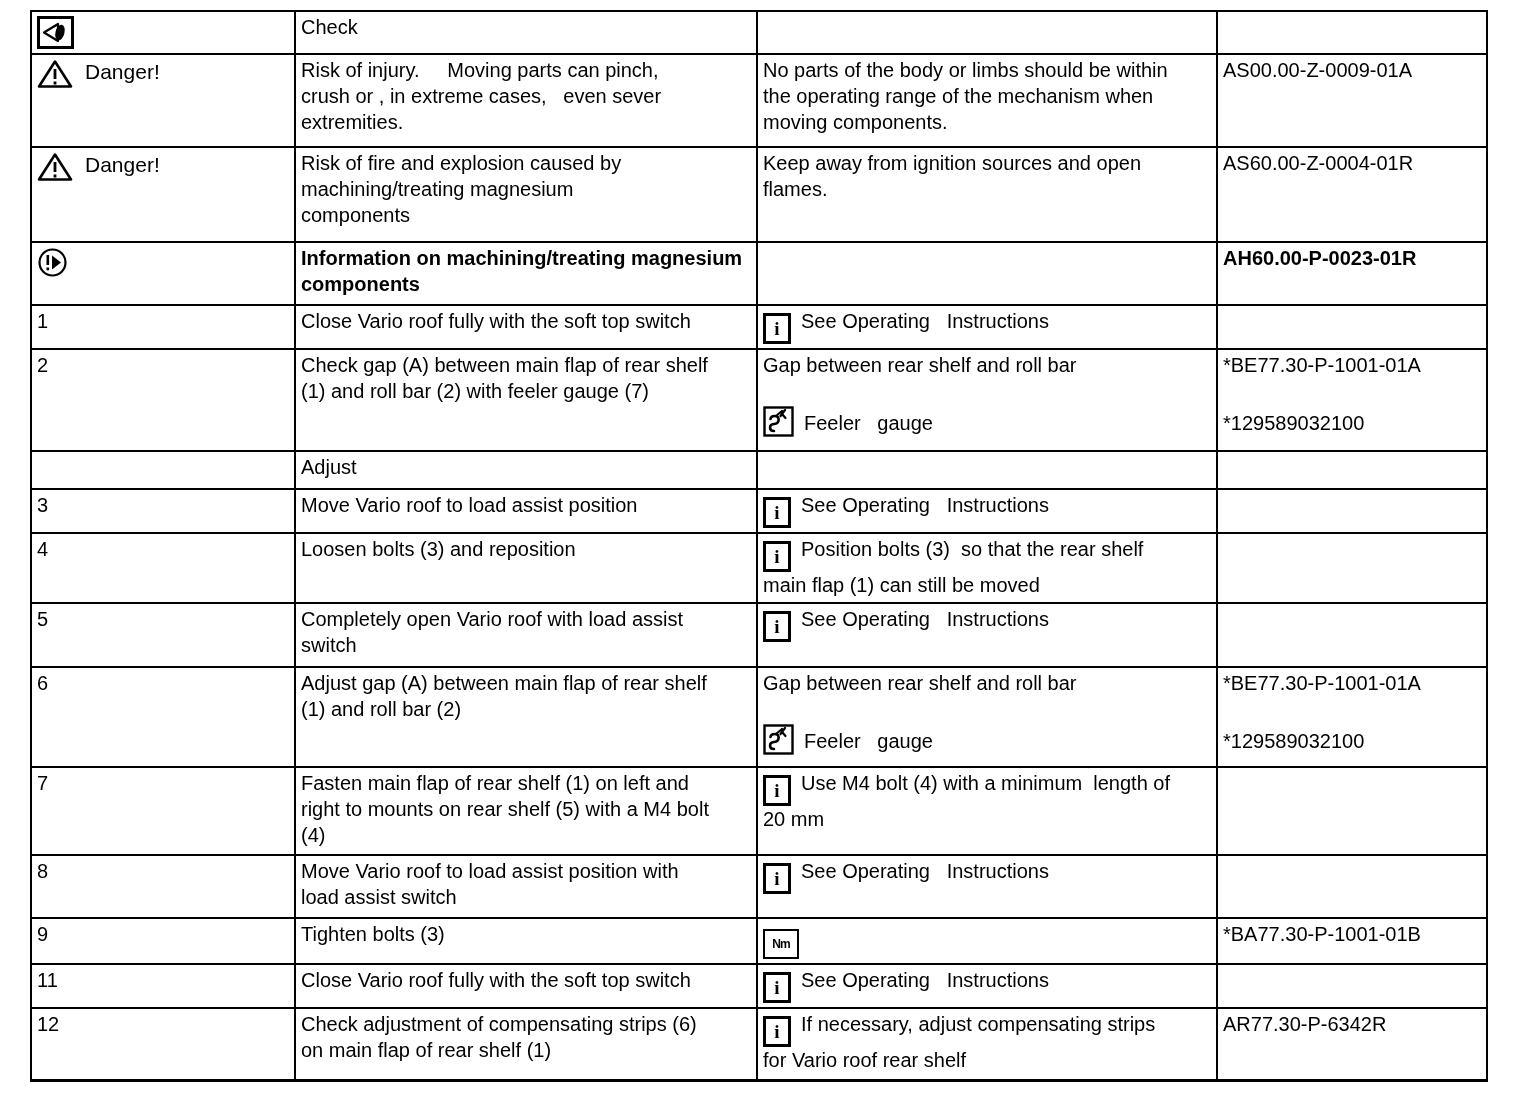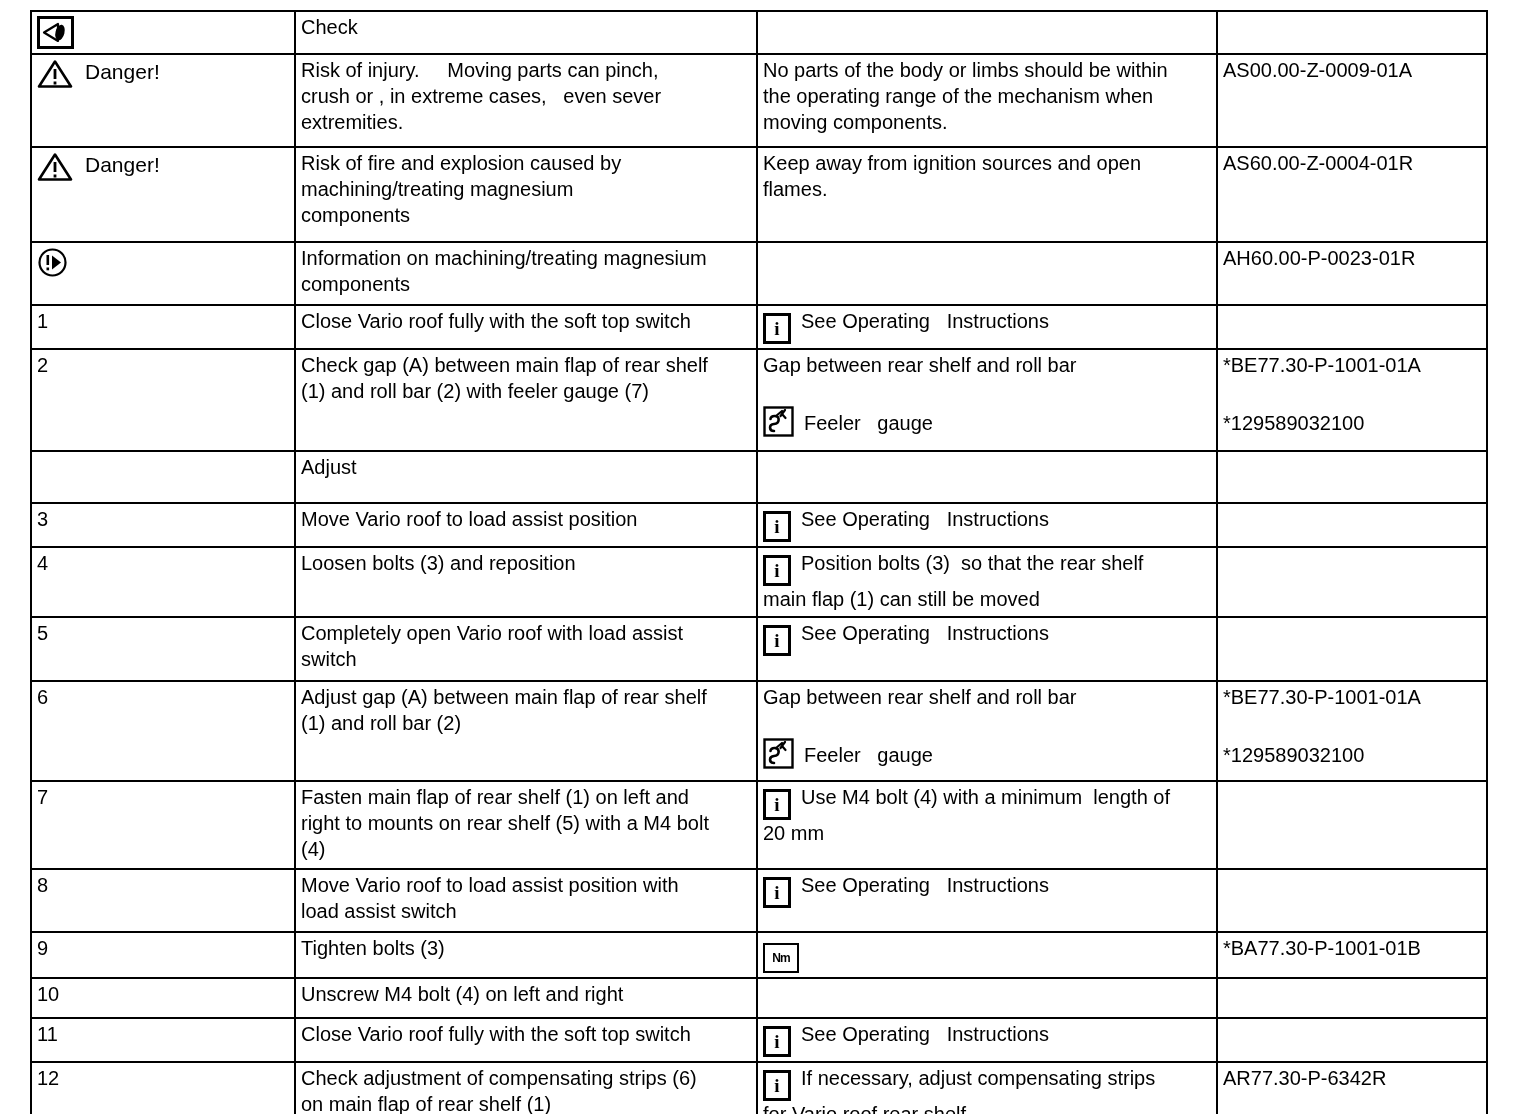--- a/index.html
+++ b/index.html
@@ -68,21 +68,21 @@
                 <rect x="16.6" y="10" width="2.8" height="10" fill="#000"></rect>
                 <rect x="16.6" y="22.5" width="2.8" height="3" fill="#000"></rect>
               </svg></span><span class="warn-label">Danger!</span></span></td>
         <td class="c2"><span>Risk of fire and explosion caused by
 machining/treating magnesium
 components</span></td>
         <td class="c3"><div class="seg"><span>Keep away from ignition sources and open
 flames.</span></div></td>
         <td class="c4"><div class="doc">AS60.00-Z-0004-01R</div></td>
       </tr>
-      <tr style="height: 63px;">
+      <tr style="height: 63px; font-weight: bold;">
         <td class="c1"><span class="symwrap"><span class="icon"><svg width="31" height="31" viewBox="0 0 31 31">
                 <circle cx="15.5" cy="15.5" r="13" fill="none" stroke="#000" stroke-width="2.2"></circle>
                 <rect x="9.5" y="8" width="2.6" height="10" fill="#000"></rect>
                 <rect x="9.5" y="20.5" width="2.6" height="2.8" fill="#000"></rect>
                 <path d="M15 8.5 L24 15.5 L15 22.5 Z" fill="#000"></path>
               </svg></span></span></td>
         <td class="c2"><span>Information on machining/treating magnesium
 components</span></td>
         <td class="c3"></td>
         <td class="c4"><div class="doc">AH60.00-P-0023-01R</div></td>
@@ -97,21 +97,21 @@
         <td class="c1"><span class="step-num">2</span></td>
         <td class="c2"><span>Check gap (A) between main flap of rear shelf
 (1) and roll bar (2) with feeler gauge (7)</span></td>
         <td class="c3"><div class="seg"><span>Gap between rear shelf and roll bar</span></div><div class="seg"><span class="icon icon-inline"><svg width="31" height="31" viewBox="0 0 31 31">
                 <rect x="1.5" y="1.5" width="28" height="28" fill="none" stroke="#000" stroke-width="2.4"></rect>
                 <path d="M11 25 C 6 25 5.5 18.5 11 18 C 17 17.5 17 10.5 12 10 C 9 9.8 7.5 11.5 7.5 13" fill="none" stroke="#000" stroke-width="2.6" stroke-linecap="round"></path>
                 <path d="M13 10 L19 5 M22 4 L17.5 10 M19 8 L22.5 12" fill="none" stroke="#000" stroke-width="2.2" stroke-linecap="round"></path>
               </svg></span><span>Feeler   gauge</span></div></td>
         <td class="c4"><div class="doc">*BE77.30-P-1001-01A</div><div class="doc">*129589032100</div></td>
       </tr>
-      <tr style="height: 52px;">
+      <tr style="height: 38px;">
         <td class="c1"></td>
         <td class="c2"><span>Adjust</span></td>
         <td class="c3"></td>
         <td class="c4"></td>
       </tr>
       <tr style="height: 40px;">
         <td class="c1"><span class="step-num">3</span></td>
         <td class="c2"><span>Move Vario roof to load assist position</span></td>
         <td class="c3"><div class="seg"><span class="icon icon-inline"><span class="ibox">i</span></span><span>See Operating   Instructions</span></div></td>
         <td class="c4"></td>
@@ -156,26 +156,20 @@
 load assist switch</span></td>
         <td class="c3"><div class="seg"><span class="icon icon-inline"><span class="ibox">i</span></span><span>See Operating   Instructions</span></div></td>
         <td class="c4"></td>
       </tr>
       <tr style="height: 40px;">
         <td class="c1"><span class="step-num">9</span></td>
         <td class="c2"><span>Tighten bolts (3)</span></td>
         <td class="c3"><div class="seg"><span class="icon icon-inline"><span class="nmbox">Nm</span></span></div></td>
         <td class="c4"><div class="doc">*BA77.30-P-1001-01B</div></td>
       </tr>
-      <tr style="height: 40px;">
-        <td class="c1"><span class="step-num">10</span></td>
-        <td class="c2"><span>Unscrew M4 bolt (4) on left and right</span></td>
-        <td class="c3"></td>
-        <td class="c4"></td>
-      </tr>
       <tr style="height: 40px; padding-left: 36px;">
         <td class="c1"><span class="step-num">11</span></td>
         <td class="c2"><span>Close Vario roof fully with the soft top switch</span></td>
         <td class="c3"><div class="seg"><span class="icon icon-inline"><span class="ibox">i</span></span><span>See Operating   Instructions</span></div></td>
         <td class="c4"></td>
       </tr>
       <tr class="lastrow" style="height: 72px;">
         <td class="c1"><span class="step-num">12</span></td>
         <td class="c2"><span>Check adjustment of compensating strips (6)
 on main flap of rear shelf (1)</span></td>

